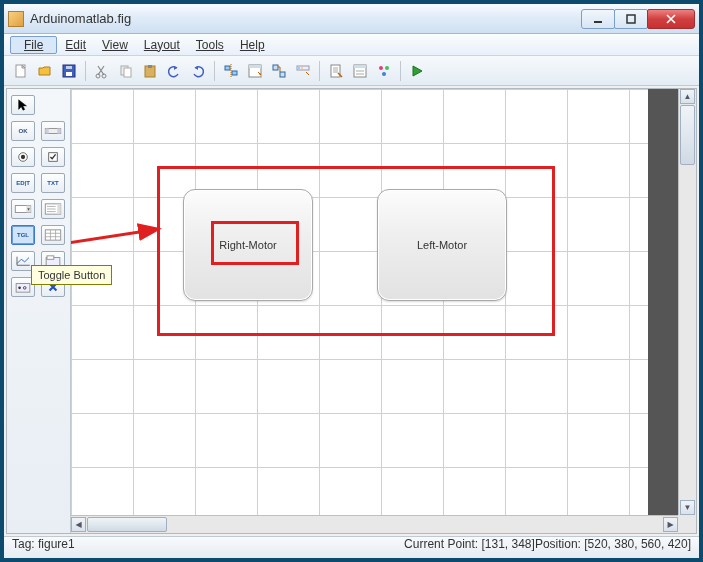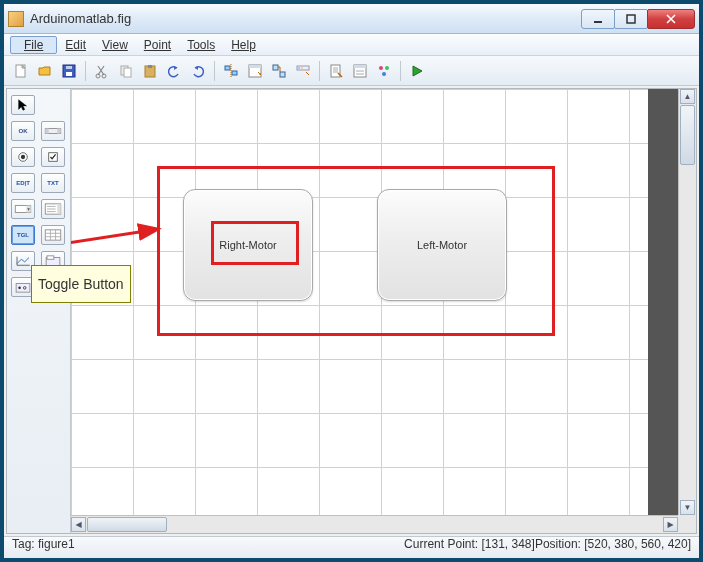--- a/index.html
+++ b/index.html
@@ -57,21 +57,21 @@
 .corner { position:absolute; right:0; bottom:0; width:18px; height:18px; background:#e8e8e8; }
 
 
 .red-box { position:absolute; border:3px solid #e02020; pointer-events:none; }
 .red-arrow { position:absolute; pointer-events:none; }
 
 
 .guide-btn { position:absolute; width:130px; height:112px; background:linear-gradient(#fcfcfc,#efefef 40%,#e2e2e2); border:1px solid #a8a8a8; border-radius:12px; box-shadow:inset 0 0 0 1px #fff, 0 1px 2px rgba(0,0,0,0.15); display:flex; align-items:center; justify-content:center; font-size:11px; color:#333; }
 
 
-.tooltip { position:absolute; background:#ffffe0; border:1px solid #808000; padding:10px 6px; font-size:14px; color:#333; z-index:50; white-space:nowrap; }
+.tooltip { position:absolute; background:#ffffe0; border:1px solid #808000; padding:3px 6px; font-size:11px; color:#333; z-index:50; white-space:nowrap; }
 
 
 .statusbar { height:22px; background:linear-gradient(#f8fafc,#e6ecf2); border-top:1px solid #c0c8d0; display:flex; align-items:flex-start; font-size:12px; color:#333; padding:0 8px; }
 .statusbar .st-left { flex:0 0 auto; }
 .statusbar .st-mid { flex:1; text-align:right; }
 .statusbar .st-right { flex:0 0 auto; }
 
 </style>
 </head>
 <body>
@@ -97,21 +97,21 @@
             <path d="M1 1 L9 9 M9 1 L1 9" stroke="#fff" stroke-width="1.6"></path>
           </svg>
       </div>
     </div>
   </div>
 
   <div class="menubar">
     <div class="menu-item active"><span class="mnemonic">File</span></div>
     <div class="menu-item"><span class="mnemonic">Edit</span></div>
     <div class="menu-item"><span class="mnemonic">View</span></div>
-    <div class="menu-item"><span class="mnemonic">Point</span></div>
+    <div class="menu-item"><span class="mnemonic">Layout</span></div>
     <div class="menu-item"><span class="mnemonic">Tools</span></div>
     <div class="menu-item"><span class="mnemonic">Help</span></div>
   </div>
 
   <div class="toolbar">
     <div class="tb-btn">
         <svg viewBox="0 0 16 16">
           <rect x="3" y="2" width="9" height="12" fill="#fff" stroke="#999"></rect>
           <path d="M9 2 L12 5 L9 5 Z" fill="#ddd" stroke="#999"></path>
         </svg>

